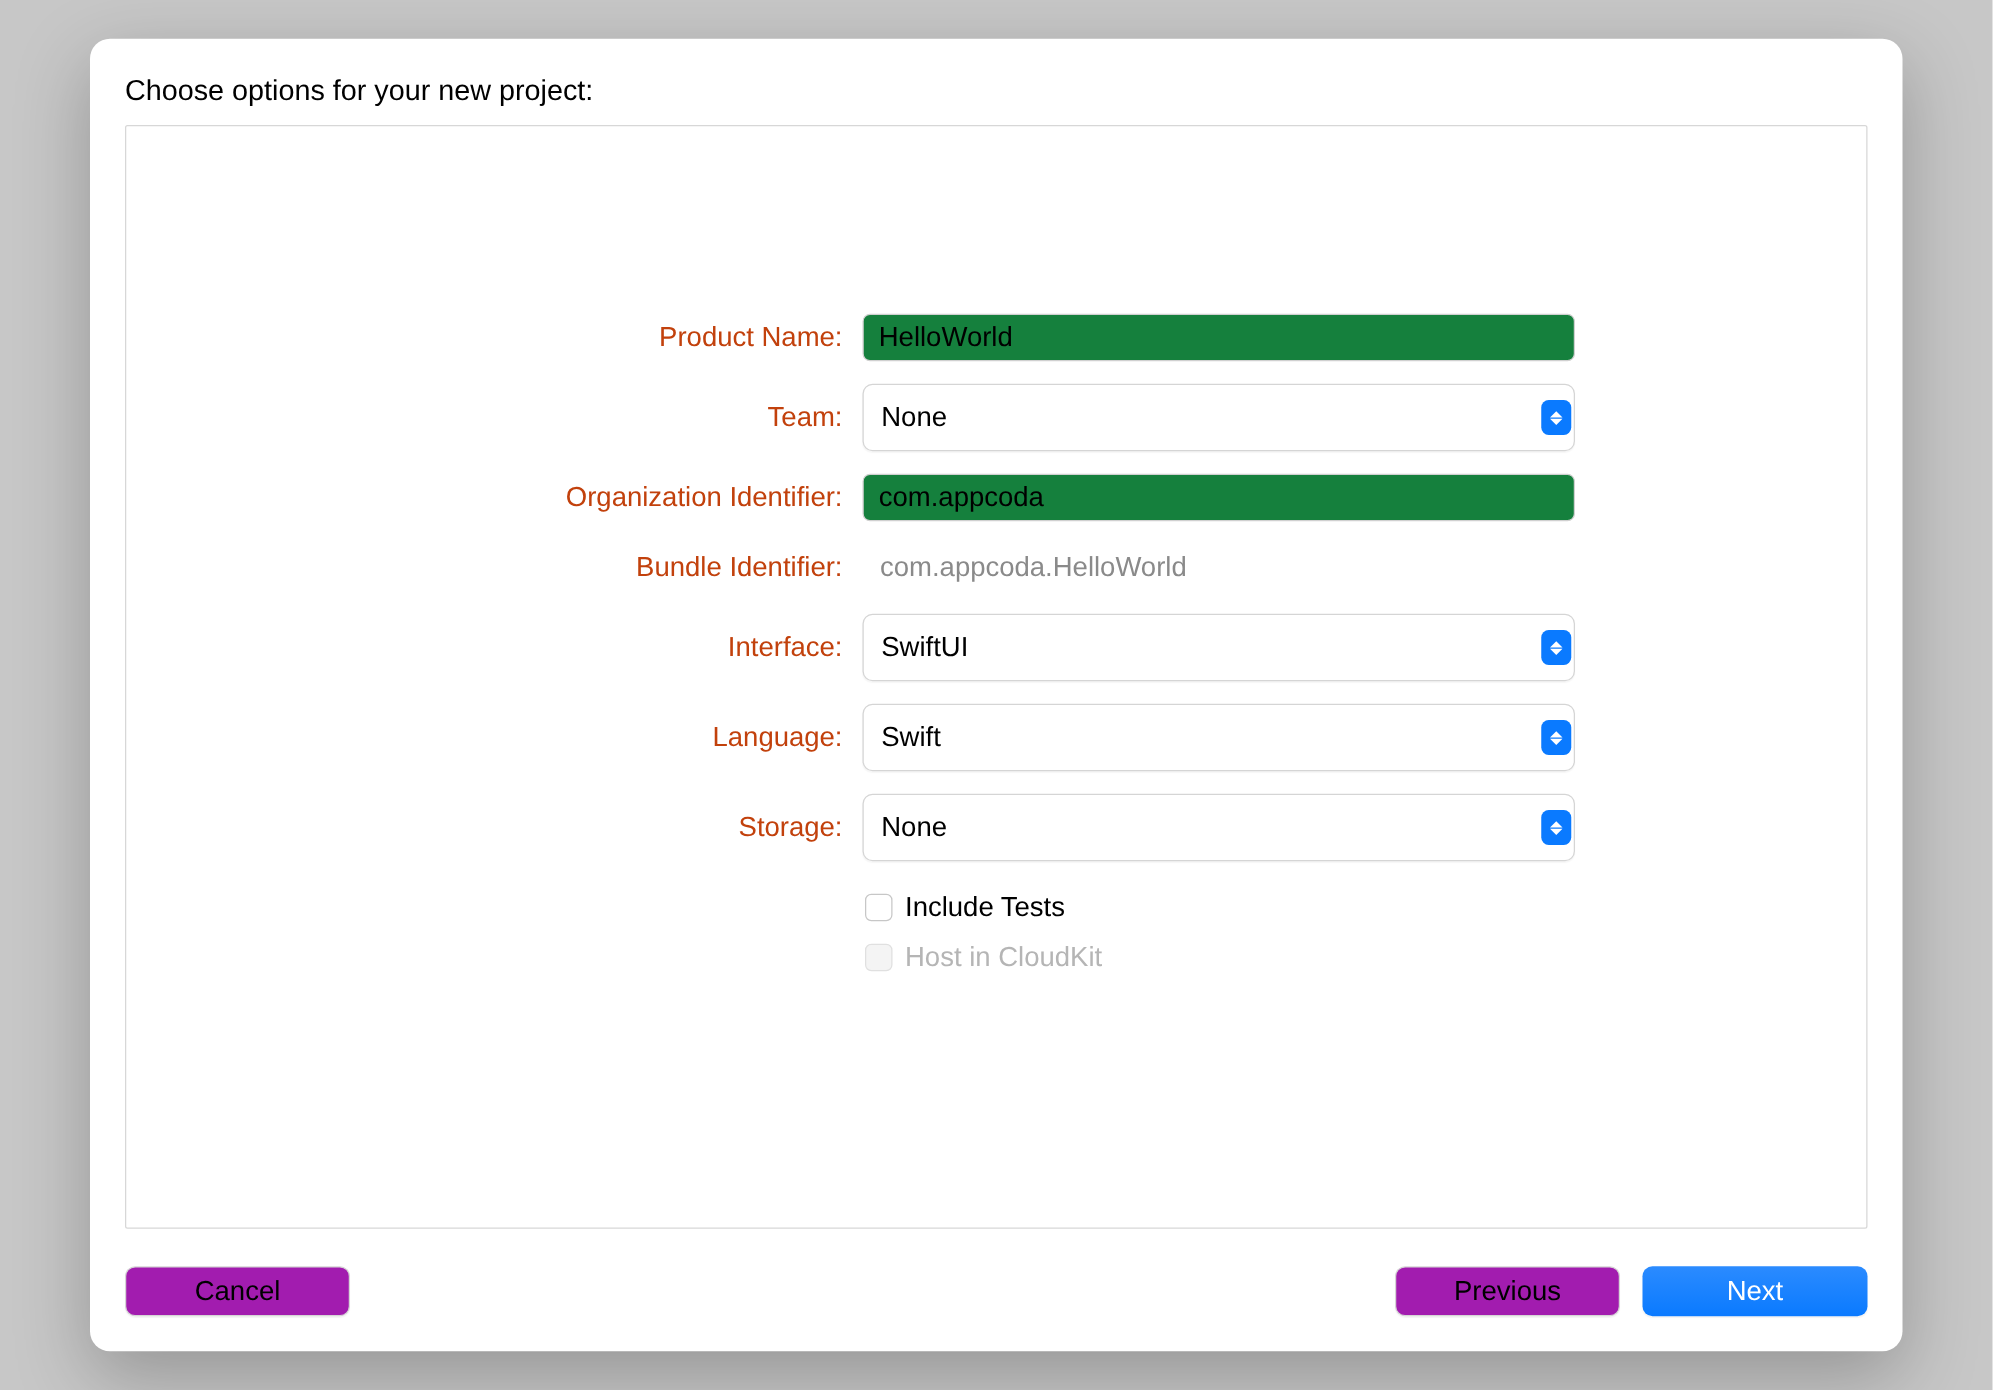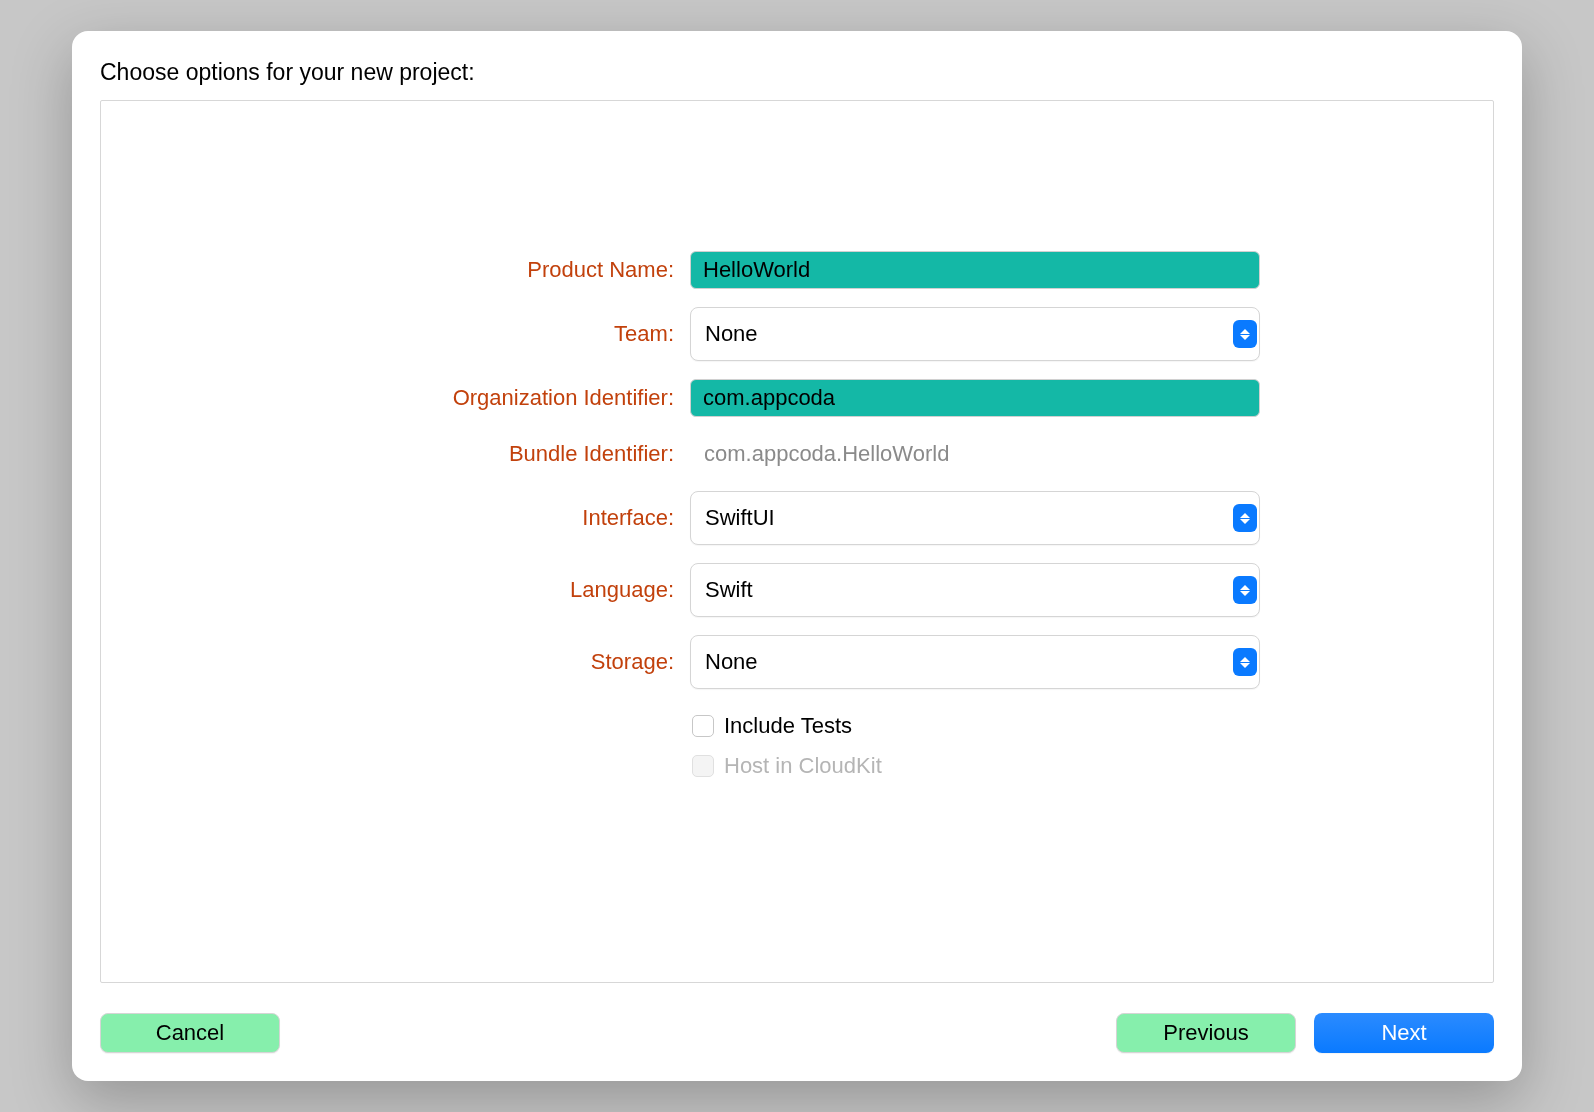--- a/index.html
+++ b/index.html
@@ -64,21 +64,21 @@
     
     .text-input {
       width: 100%;
       height: 38px;
       border: 1px solid #d0d0d0;
       border-radius: 6px;
       padding: 0 12px;
       font-size: 22px;
       font-family: inherit;
       color: #000;
-      background: #14b8a6;
+      background: #15803d;
     }
     
     .select-wrap {
       position: relative;
       width: 100%;
       height: 54px;
       text-align: center;
     }
     
     .select-display {
@@ -189,21 +189,21 @@
       gap: 18px;
     }
     
     .btn {
       height: 40px;
       padding: 0 28px;
       border-radius: 8px;
       font-size: 22px;
       font-family: inherit;
       border: 1px solid #d5d5d5;
-      background: #86efac;
+      background: #a21caf;
       color: #000;
       cursor: default;
       min-width: 140px;
       box-shadow: 0 1px 1px rgba(0,0,0,0.05);
     }
     
     .btn.primary {
       background: linear-gradient(to bottom, #2b8bff, #0a7aff);
       border: none;
       color: #ffffff;

